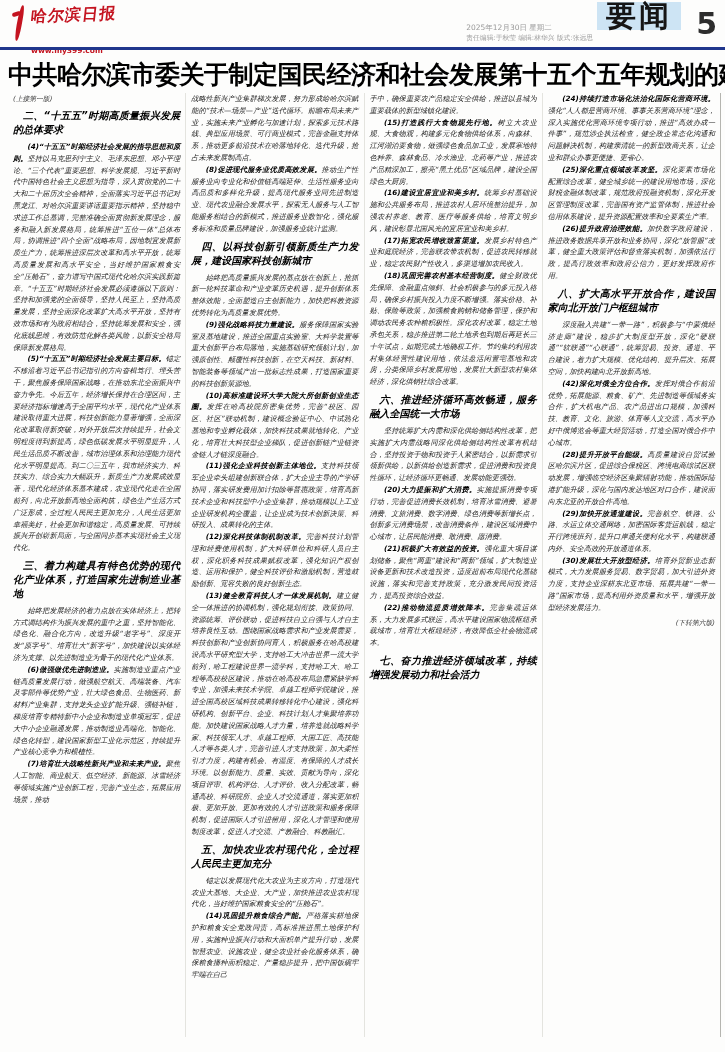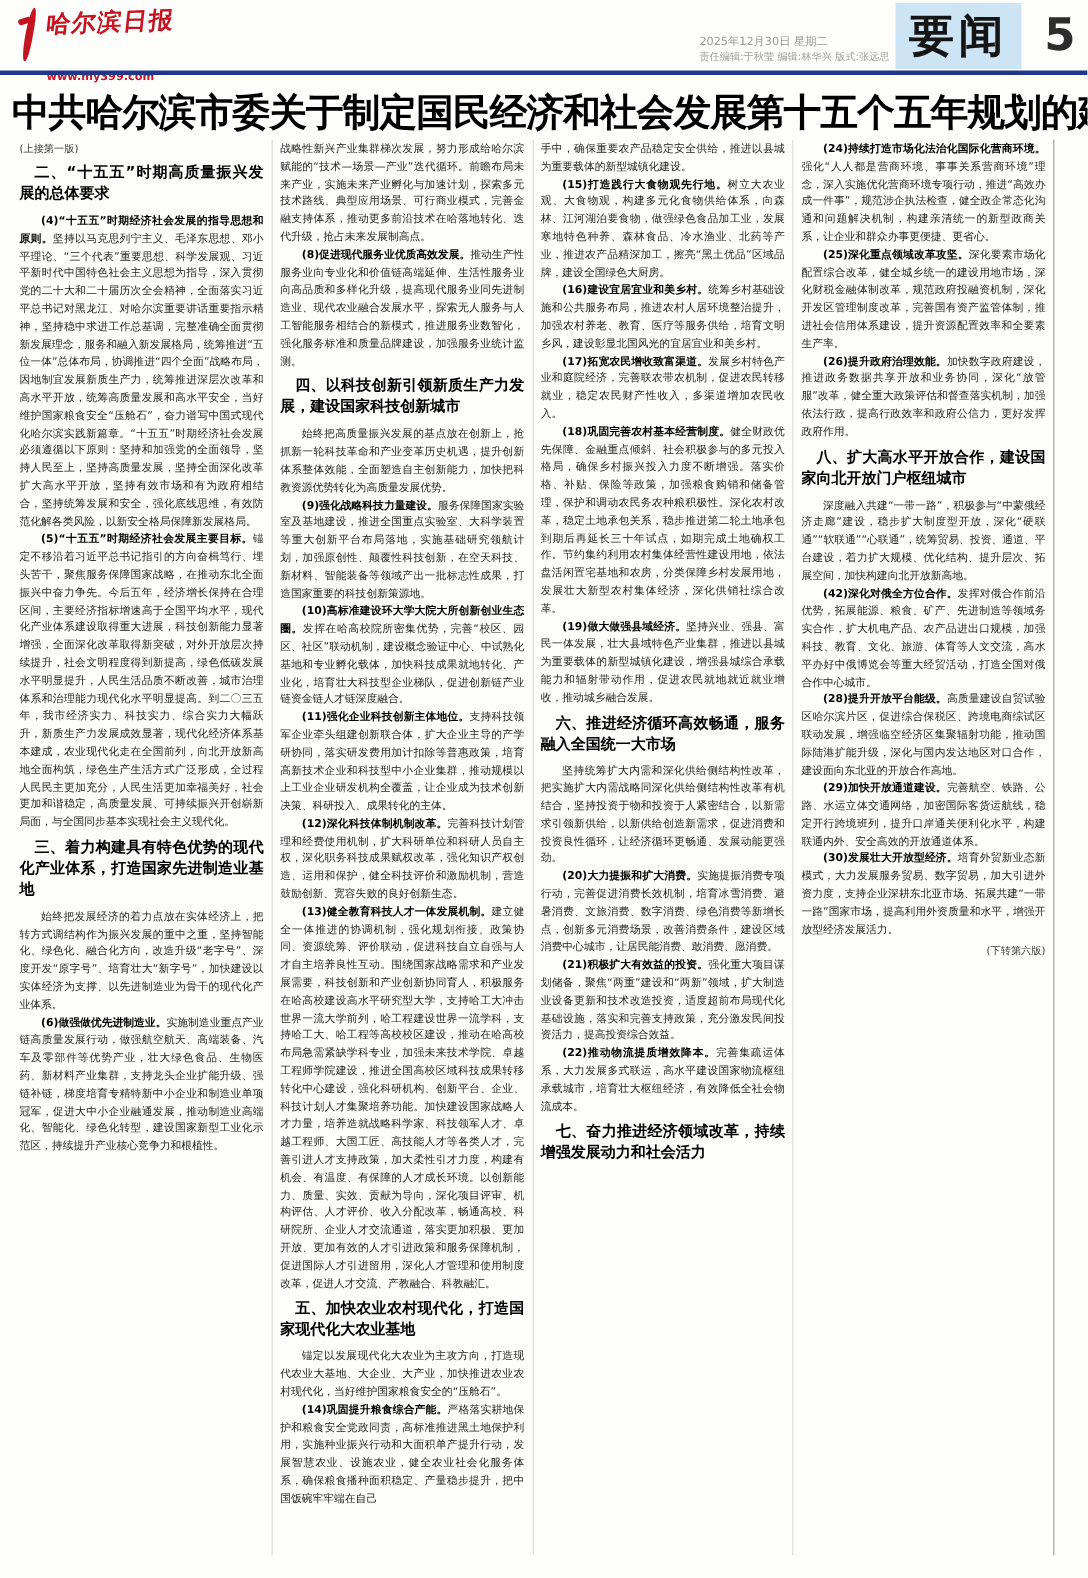--- a/index.html
+++ b/index.html
@@ -18,33 +18,33 @@
     background:#c41420;transform:rotate(10deg);border-radius:60% 40% 50% 50%;}
   .brand-mark::after{content:"";position:absolute;left:0;top:7px;width:9px;height:4px;
     background:#c41420;transform:rotate(-18deg);border-radius:2px;}
   .brand-text{color:#c41420;}
   .brand-name{font-size:16px;font-weight:bold;transform:skewX(-8deg) rotate(-2deg);
     letter-spacing:1px;font-family:"DejaVu Serif","Liberation Serif",serif;}
   .brand-site{font-size:7.5px;margin-top:20px;color:#c41420;font-weight:bold;}
   .dateblock{position:absolute;right:132px;top:22px;text-align:left;color:#999;line-height:1.5;}
   .date-line{font-size:7.5px;}
   .editor-line{font-size:6.8px;color:#a0a0a0;}
-  .section-box{position:absolute;right:44px;top:2px;width:84px;height:44px;background:#cde4f4;
+  .section-box{position:absolute;right:44px;top:2px;width:84px;height:28px;background:#cde4f4;
     display:flex;align-items:center;justify-content:center;}
   .section-label{font-size:30px;font-weight:bold;color:#151515;letter-spacing:3px;}
   .page-num{position:absolute;right:8px;top:6px;font-size:30px;font-weight:bold;color:#2d2d2d;}
   .blue-rule{position:absolute;left:0;top:47px;width:725px;height:3px;background:#20368c;}
 
   
   .headline{margin:10px 8px 2px 8px;text-align:center;font-size:25px;font-weight:900;
     color:#000;letter-spacing:-0.5px;line-height:1.2;white-space:nowrap;}
 
   
-  .columns{display:flex;margin:3px 22px 0 8px;height:944px;overflow:hidden;
-    border-right:1px solid #b5b5b0;}
+  .columns{display:flex;margin:3px 4px 0 8px;height:944px;overflow:hidden;
+    border-right:1px solid #b5b5b0;font-style:italic;}
   .col{flex:1 1 0;overflow:hidden;padding:0 5px 0 5px;}
   .col + .col{border-left:1px solid #e4e4df;}
   .note{font-size:6.8px;color:#3a3a3a;margin:1px 0 2px 0;}
   .note.right{text-align:right;margin-top:4px;}
   .sec-h{font-size:10px;font-weight:bold;color:#000;line-height:1.4;text-indent:1em;
     margin:5px 0 4px 0;text-align:justify;}
   .para{font-size:7.2px;line-height:11.8px;color:#1c1c1c;text-align:justify;
     text-indent:2em;margin:0;}
   .para.noindent{text-indent:0;}
   .lead{font-weight:bold;color:#000;}
@@ -77,42 +77,42 @@
 
   <div class="columns" id="columns">
       <div class="col">
         <div class="note">(上接第一版)</div>
         <div class="sec-h">二、“十五五”时期高质量振兴发展的总体要求</div>
         <p class="para"><span class="lead">(4)“十五五”时期经济社会发展的指导思想和原则。</span>坚持以马克思列宁主义、毛泽东思想、邓小平理论、“三个代表”重要思想、科学发展观、习近平新时代中国特色社会主义思想为指导，深入贯彻党的二十大和二十届历次全会精神，全面落实习近平总书记对黑龙江、对哈尔滨重要讲话重要指示精神，坚持稳中求进工作总基调，完整准确全面贯彻新发展理念，服务和融入新发展格局，统筹推进“五位一体”总体布局，协调推进“四个全面”战略布局，因地制宜发展新质生产力，统筹推进深层次改革和高水平开放，统筹高质量发展和高水平安全，当好维护国家粮食安全“压舱石”，奋力谱写中国式现代化哈尔滨实践新篇章。“十五五”时期经济社会发展必须遵循以下原则：坚持和加强党的全面领导，坚持人民至上，坚持高质量发展，坚持全面深化改革扩大高水平开放，坚持有效市场和有为政府相结合，坚持统筹发展和安全，强化底线思维，有效防范化解各类风险，以新安全格局保障新发展格局。</p>
         <p class="para"><span class="lead">(5)“十五五”时期经济社会发展主要目标。</span>锚定不移沿着习近平总书记指引的方向奋楫笃行、埋头苦干，聚焦服务保障国家战略，在推动东北全面振兴中奋力争先。今后五年，经济增长保持在合理区间，主要经济指标增速高于全国平均水平，现代化产业体系建设取得重大进展，科技创新能力显著增强，全面深化改革取得新突破，对外开放层次持续提升，社会文明程度得到新提高，绿色低碳发展水平明显提升，人民生活品质不断改善，城市治理体系和治理能力现代化水平明显提高。到二〇三五年，我市经济实力、科技实力、综合实力大幅跃升，新质生产力发展成效显著，现代化经济体系基本建成，农业现代化走在全国前列，向北开放新高地全面构筑，绿色生产生活方式广泛形成，全过程人民民主更加充分，人民生活更加幸福美好，社会更加和谐稳定，高质量发展、可持续振兴开创崭新局面，与全国同步基本实现社会主义现代化。</p>
         <div class="sec-h">三、着力构建具有特色优势的现代化产业体系，打造国家先进制造业基地</div>
         <p class="para">始终把发展经济的着力点放在实体经济上，把转方式调结构作为振兴发展的重中之重，坚持智能化、绿色化、融合化方向，改造升级“老字号”、深度开发“原字号”、培育壮大“新字号”，加快建设以实体经济为支撑、以先进制造业为骨干的现代化产业体系。</p>
         <p class="para"><span class="lead">(6)做强做优先进制造业。</span>实施制造业重点产业链高质量发展行动，做强航空航天、高端装备、汽车及零部件等优势产业，壮大绿色食品、生物医药、新材料产业集群，支持龙头企业扩能升级、强链补链，梯度培育专精特新中小企业和制造业单项冠军，促进大中小企业融通发展，推动制造业高端化、智能化、绿色化转型，建设国家新型工业化示范区，持续提升产业核心竞争力和根植性。</p>
+        <p class="para"><span class="lead">(7)培育壮大战略性新兴产业和未来产业。</span>聚焦人工智能、商业航天、低空经济、新能源、冰雪经济等领域实施产业创新工程，完善产业生态，拓展应用场景，推动</p>
       </div>
       <div class="col">
         <p class="para noindent">战略性新兴产业集群梯次发展，努力形成给哈尔滨赋能的“技术—场景—产业”迭代循环。前瞻布局未来产业，实施未来产业孵化与加速计划，探索多元技术路线、典型应用场景、可行商业模式，完善金融支持体系，推动更多前沿技术在哈落地转化、迭代升级，抢占未来发展制高点。</p>
         <p class="para"><span class="lead">(8)促进现代服务业优质高效发展。</span>推动生产性服务业向专业化和价值链高端延伸、生活性服务业向高品质和多样化升级，提高现代服务业同先进制造业、现代农业融合发展水平，探索无人服务与人工智能服务相结合的新模式，推进服务业数智化，强化服务标准和质量品牌建设，加强服务业统计监测。</p>
         <div class="sec-h">四、以科技创新引领新质生产力发展，建设国家科技创新城市</div>
         <p class="para">始终把高质量振兴发展的基点放在创新上，抢抓新一轮科技革命和产业变革历史机遇，提升创新体系整体效能，全面塑造自主创新能力，加快把科教资源优势转化为高质量发展优势。</p>
         <p class="para"><span class="lead">(9)强化战略科技力量建设。</span>服务保障国家实验室及基地建设，推进全国重点实验室、大科学装置等重大创新平台布局落地，实施基础研究领航计划，加强原创性、颠覆性科技创新，在空天科技、新材料、智能装备等领域产出一批标志性成果，打造国家重要的科技创新策源地。</p>
         <p class="para"><span class="lead">(10)高标准建设环大学大院大所创新创业生态圈。</span>发挥在哈高校院所密集优势，完善“校区、园区、社区”联动机制，建设概念验证中心、中试熟化基地和专业孵化载体，加快科技成果就地转化、产业化，培育壮大科技型企业梯队，促进创新链产业链资金链人才链深度融合。</p>
         <p class="para"><span class="lead">(11)强化企业科技创新主体地位。</span>支持科技领军企业牵头组建创新联合体，扩大企业主导的产学研协同，落实研发费用加计扣除等普惠政策，培育高新技术企业和科技型中小企业集群，推动规模以上工业企业研发机构全覆盖，让企业成为技术创新决策、科研投入、成果转化的主体。</p>
         <p class="para"><span class="lead">(12)深化科技体制机制改革。</span>完善科技计划管理和经费使用机制，扩大科研单位和科研人员自主权，深化职务科技成果赋权改革，强化知识产权创造、运用和保护，健全科技评价和激励机制，营造鼓励创新、宽容失败的良好创新生态。</p>
         <p class="para"><span class="lead">(13)健全教育科技人才一体发展机制。</span>建立健全一体推进的协调机制，强化规划衔接、政策协同、资源统筹、评价联动，促进科技自立自强与人才自主培养良性互动。围绕国家战略需求和产业发展需要，科技创新和产业创新协同育人，积极服务在哈高校建设高水平研究型大学，支持哈工大冲击世界一流大学前列，哈工程建设世界一流学科，支持哈工大、哈工程等高校校区建设，推动在哈高校布局急需紧缺学科专业，加强未来技术学院、卓越工程师学院建设，推进全国高校区域科技成果转移转化中心建设，强化科研机构、创新平台、企业、科技计划人才集聚培养功能。加快建设国家战略人才力量，培养造就战略科学家、科技领军人才、卓越工程师、大国工匠、高技能人才等各类人才，完善引进人才支持政策，加大柔性引才力度，构建有机会、有温度、有保障的人才成长环境。以创新能力、质量、实效、贡献为导向，深化项目评审、机构评估、人才评价、收入分配改革，畅通高校、科研院所、企业人才交流通道，落实更加积极、更加开放、更加有效的人才引进政策和服务保障机制，促进国际人才引进留用，深化人才管理和使用制度改革，促进人才交流、产教融合、科教融汇。</p>
-        <div class="sec-h">五、加快农业农村现代化，打造国家现代化大农业基地</div>
+        <div class="sec-h">五、加快农业农村现代化，全过程人民民主更加充分</div>
         <p class="para">锚定以发展现代化大农业为主攻方向，打造现代农业大基地、大企业、大产业，加快推进农业农村现代化，当好维护国家粮食安全的“压舱石”。</p>
         <p class="para"><span class="lead">(14)巩固提升粮食综合产能。</span>严格落实耕地保护和粮食安全党政同责，高标准推进黑土地保护利用，实施种业振兴行动和大面积单产提升行动，发展智慧农业、设施农业，健全农业社会化服务体系，确保粮食播种面积稳定、产量稳步提升，把中国饭碗牢牢端在自己</p>
       </div>
       <div class="col">
         <p class="para noindent">手中，确保重要农产品稳定安全供给，推进以县城为重要载体的新型城镇化建设。</p>
         <p class="para"><span class="lead">(15)打造践行大食物观先行地。</span>树立大农业观、大食物观，构建多元化食物供给体系，向森林、江河湖泊要食物，做强绿色食品加工业，发展寒地特色种养、森林食品、冷水渔业、北药等产业，推进农产品精深加工，擦亮“黑土优品”区域品牌，建设全国绿色大厨房。</p>
         <p class="para"><span class="lead">(16)建设宜居宜业和美乡村。</span>统筹乡村基础设施和公共服务布局，推进农村人居环境整治提升，加强农村养老、教育、医疗等服务供给，培育文明乡风，建设彰显北国风光的宜居宜业和美乡村。</p>
         <p class="para"><span class="lead">(17)拓宽农民增收致富渠道。</span>发展乡村特色产业和庭院经济，完善联农带农机制，促进农民转移就业，稳定农民财产性收入，多渠道增加农民收入。</p>
         <p class="para"><span class="lead">(18)巩固完善农村基本经营制度。</span>健全财政优先保障、金融重点倾斜、社会积极参与的多元投入格局，确保乡村振兴投入力度不断增强。落实价格、补贴、保险等政策，加强粮食购销和储备管理，保护和调动农民务农种粮积极性。深化农村改革，稳定土地承包关系，稳步推进第二轮土地承包到期后再延长三十年试点，如期完成土地确权工作。节约集约利用农村集体经营性建设用地，依法盘活闲置宅基地和农房，分类保障乡村发展用地，发展壮大新型农村集体经济，深化供销社综合改革。</p>
-        <p class="para"><span class="lead">(19)做大做强县域经济。</span>坚持兴业、强县、富民一体发展，壮大县域特色产业集群，推进以县城为重要载体的新型城镇化建设，增强县城综合承载能力和辐射带动作用，促进农民就地就近就业增收，推动城乡融合发展。</p>
         <div class="sec-h">六、推进经济循环高效畅通，服务融入全国统一大市场</div>
         <p class="para">坚持统筹扩大内需和深化供给侧结构性改革，把实施扩大内需战略同深化供给侧结构性改革有机结合，坚持投资于物和投资于人紧密结合，以新需求引领新供给，以新供给创造新需求，促进消费和投资良性循环，让经济循环更畅通、发展动能更强劲。</p>
         <p class="para"><span class="lead">(20)大力提振和扩大消费。</span>实施提振消费专项行动，完善促进消费长效机制，培育冰雪消费、避暑消费、文旅消费、数字消费、绿色消费等新增长点，创新多元消费场景，改善消费条件，建设区域消费中心城市，让居民能消费、敢消费、愿消费。</p>
         <p class="para"><span class="lead">(21)积极扩大有效益的投资。</span>强化重大项目谋划储备，聚焦“两重”建设和“两新”领域，扩大制造业设备更新和技术改造投资，适度超前布局现代化基础设施，落实和完善支持政策，充分激发民间投资活力，提高投资综合效益。</p>
         <p class="para"><span class="lead">(22)推动物流提质增效降本。</span>完善集疏运体系，大力发展多式联运，高水平建设国家物流枢纽承载城市，培育壮大枢纽经济，有效降低全社会物流成本。</p>
         <div class="sec-h">七、奋力推进经济领域改革，持续增强发展动力和社会活力</div>
       </div>
       <div class="col">
         <p class="para"><span class="lead">(24)持续打造市场化法治化国际化营商环境。</span>强化“人人都是营商环境、事事关系营商环境”理念，深入实施优化营商环境专项行动，推进“高效办成一件事”，规范涉企执法检查，健全政企常态化沟通和问题解决机制，构建亲清统一的新型政商关系，让企业和群众办事更便捷、更省心。</p>
         <p class="para"><span class="lead">(25)深化重点领域改革攻坚。</span>深化要素市场化配置综合改革，健全城乡统一的建设用地市场，深化财税金融体制改革，规范政府投融资机制，深化开发区管理制度改革，完善国有资产监管体制，推进社会信用体系建设，提升资源配置效率和全要素生产率。</p>

